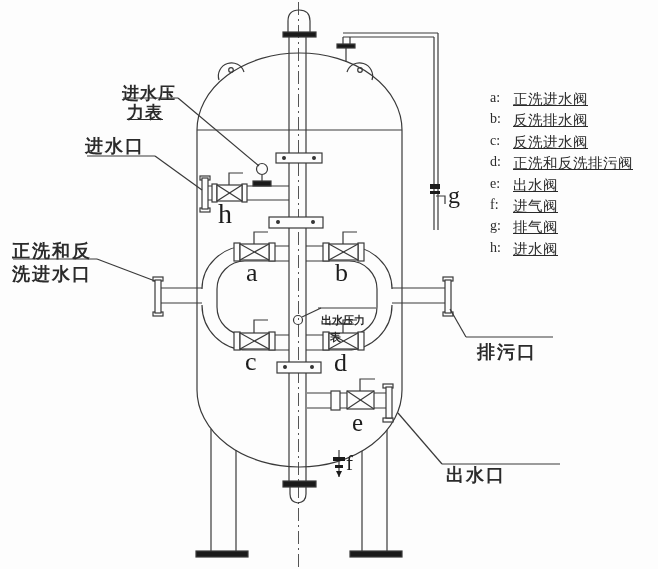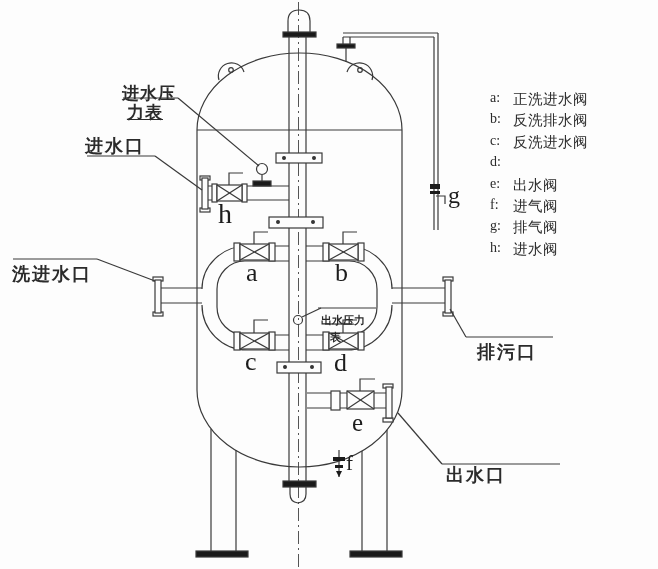--- a/index.html
+++ b/index.html
@@ -10,21 +10,21 @@
   .stage svg{position:absolute;left:0;top:0;}
   .lbl{position:absolute;white-space:nowrap;color:#2b2b2b;}
   .cn{font-family:"Liberation Sans", sans-serif;font-weight:bold;}
   .cn-big{font-size:18px;letter-spacing:2px;}
   .cn-mid{font-size:17px;letter-spacing:1px;}
   .cn-small{font-size:11px;letter-spacing:0px;margin-top:18px;}
   .letter{font-family:"Liberation Serif", serif;color:#1d1d1d;}
   .legend{position:absolute;left:490px;top:90px;}
   .legend-row{display:flex;height:21.4px;align-items:flex-start;}
   .legend-key{width:23px;font-size:14px;font-family:"Liberation Serif", serif;color:#2a2a2a;}
-  .legend-label{font-size:14.5px;color:#2a2a2a;font-family:"Liberation Sans", sans-serif;letter-spacing:0.5px;}
+  .legend-label{font-size:14.5px;color:#2a2a2a;font-family:"Liberation Sans", sans-serif;letter-spacing:0.5px;text-decoration:underline;}
 </style>
 </head>
 <body>
 
 <div class="stage">
 
   <svg width="658" height="569" viewBox="0 0 658 569">
     <g stroke="#3a3a3a" stroke-width="1.2" fill="none">
 
       <line x1="298.5" y1="2" x2="298.5" y2="567" stroke="#555" stroke-width="1" stroke-dasharray="13 4 2 4"></line>
@@ -212,20 +212,21 @@
         <line x1="442" y1="464" x2="560" y2="464"></line>
       </g>
     </g>
   </svg>
 
   <div class="lbl cn cn-mid" style="left:122px;top:82px;">进水压</div>
   <div class="lbl cn cn-mid" style="left:127px;top:101px;text-decoration:underline;">力表</div>
 
   <div class="lbl cn cn-big" style="left:85px;top:134px;">进水口</div>
 
+  <div class="lbl cn cn-big" style="left:12px;top:239px;">正洗和反</div>
   <div class="lbl cn cn-big" style="left:12px;top:262px;">洗进水口</div>
 
   <div class="lbl cn cn-big" style="left:477px;top:340px;">排污口</div>
 
   <div class="lbl cn cn-small" style="left:321px;top:295px;">出水压力</div>
   <div class="lbl cn cn-small" style="left:330px;top:312px;">表</div>
 
   <div class="lbl cn cn-big" style="left:446px;top:463px;text-align:right;">出水口</div>
 
   <div class="lbl letter" style="left:246px;top:258px;font-size:26px;">a</div>
@@ -245,20 +246,21 @@
     <div class="legend-row">
       <span class="legend-key">b:</span>
       <span class="legend-label">反洗排水阀</span>
     </div>
     <div class="legend-row">
       <span class="legend-key">c:</span>
       <span class="legend-label">反洗进水阀</span>
     </div>
     <div class="legend-row">
       <span class="legend-key">d:</span>
+      <span class="legend-label">正洗和反洗排污阀</span>
     </div>
     <div class="legend-row">
       <span class="legend-key">e:</span>
       <span class="legend-label">出水阀</span>
     </div>
     <div class="legend-row">
       <span class="legend-key">f:</span>
       <span class="legend-label">进气阀</span>
     </div>
     <div class="legend-row">

